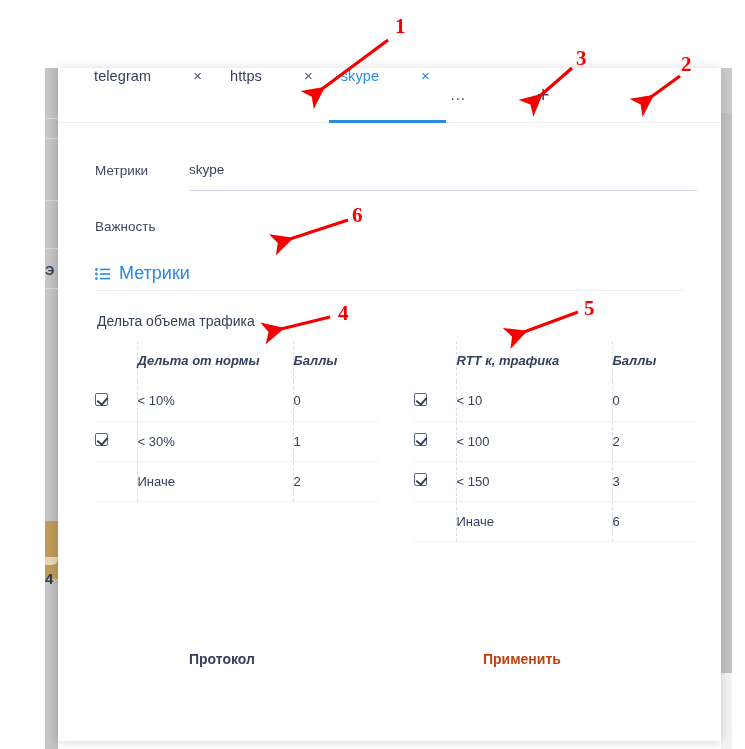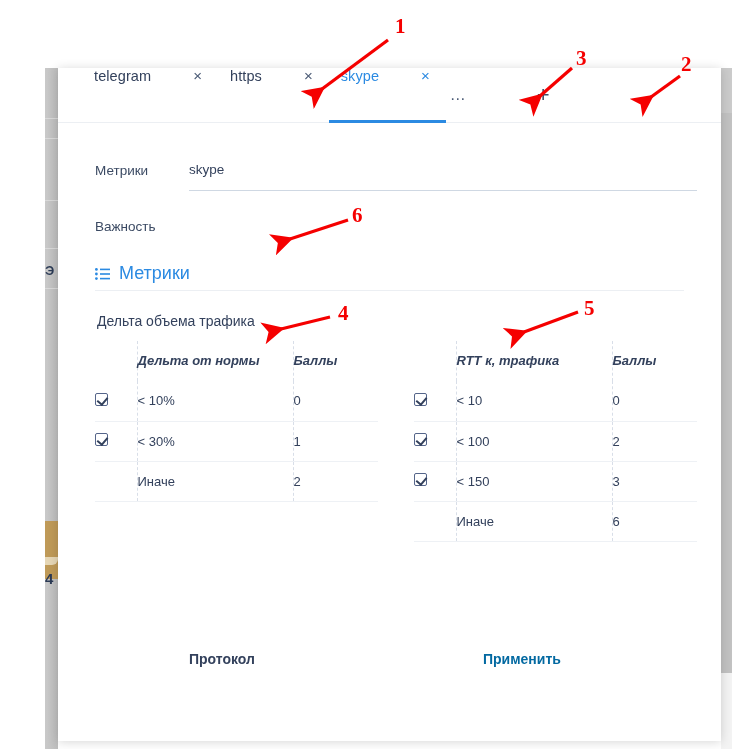--- a/index.html
+++ b/index.html
@@ -244,21 +244,21 @@
   }
   .btn {
     font-size: 14px;
     font-weight: bold;
     cursor: pointer;
     background: none; border: none;
     font-family: "Liberation Sans", sans-serif;
     padding: 0;
   }
   .btn-cancel { color: #33415c; position: absolute; left: 131px; top: 20px; }
-  .btn-apply  { color: #0369a1; position: absolute; left: 425px; top: 20px; }
+  .btn-apply  { color: #c2410c; position: absolute; left: 425px; top: 20px; }
   .anno-num {
     position: absolute;
     color: #f50000;
     font-family: "Liberation Serif", serif;
     font-weight: bold;
     font-size: 21px;
     line-height: 1;
   }
   svg.arrows { position: absolute; left: 0; top: 0; width: 745px; height: 749px; pointer-events: none; }
 </style>

